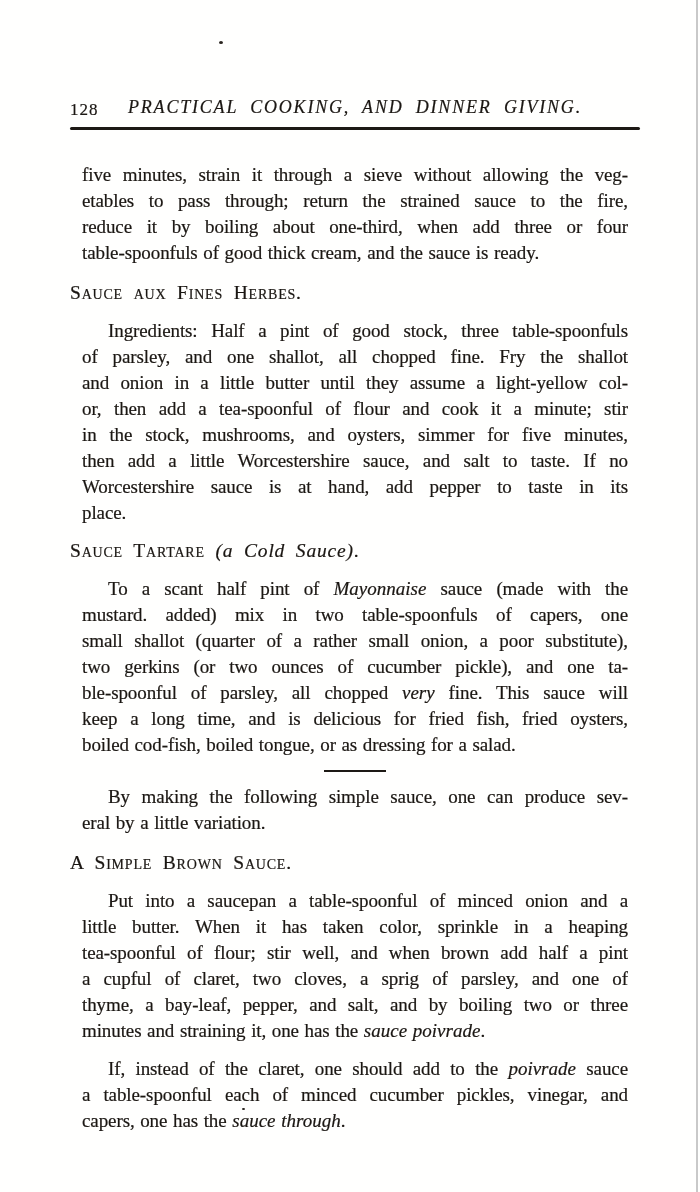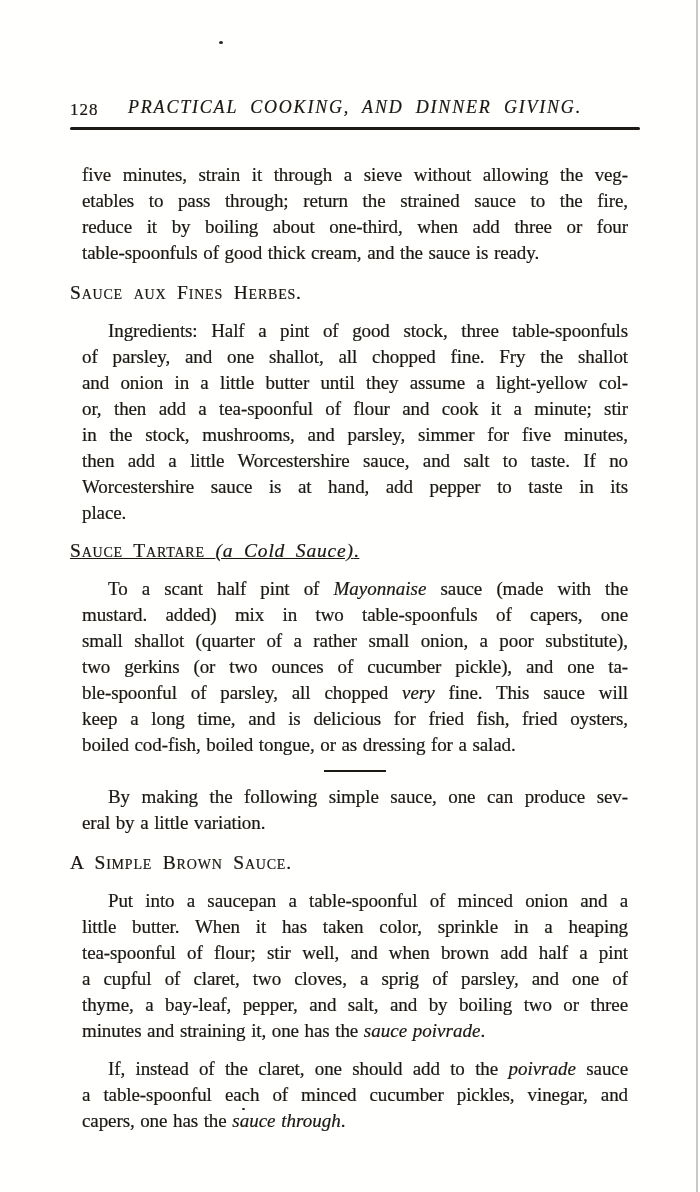--- a/index.html
+++ b/index.html
@@ -61,21 +61,21 @@
 
   .heading {
     text-align: left;
     font-variant: small-caps;
     font-variant-caps: small-caps;
     font-size: 19.5px; line-height: 26px;
     letter-spacing: 0.8px; word-spacing: 5px;
     margin: 14px 0 5px 0;
   }
   
-  .page-body > .heading:nth-child(4) { margin: 2px 0 3px 0; text-decoration: underline; }
+  .page-body > .heading:nth-child(4) { margin: 2px 0 3px 0; }
   .heading em { font-variant: normal; font-variant-caps: normal; font-style: italic; }
 
   .divider {
     width: 62px; height: 0;
     border-top: 2.6px solid #1d1915;
     margin: 5px auto 6px auto;
   }
 </style>
 </head>
 <body>
@@ -96,21 +96,21 @@
         <div class="line">etables to pass through; return the strained sauce to the fire,</div>
         <div class="line">reduce it by boiling about one-third, when add three or four</div>
         <div class="line para-end">table-spoonfuls of good thick cream, and the sauce is ready.</div>
       </div>
       <div class="heading">Sauce aux Fines Herbes.</div>
       <div class="paragraph">
         <div class="line indent">Ingredients: Half a pint of good stock, three table-spoonfuls</div>
         <div class="line">of parsley, and one shallot, all chopped fine. Fry the shallot</div>
         <div class="line">and onion in a little butter until they assume a light-yellow col-</div>
         <div class="line">or, then add a tea-spoonful of flour and cook it a minute; stir</div>
-        <div class="line">in the stock, mushrooms, and parsley, simmer for five minutes,</div>
+        <div class="line">in the stock, mushrooms, and oysters, simmer for five minutes,</div>
         <div class="line">then add a little Worcestershire sauce, and salt to taste. If no</div>
         <div class="line">Worcestershire sauce is at hand, add pepper to taste in its</div>
         <div class="line para-end">place.</div>
       </div>
       <div class="heading">Sauce Tartare <em>(a Cold Sauce)</em>.</div>
       <div class="paragraph">
         <div class="line indent">To a scant half pint of <em>Mayonnaise</em> sauce (made with the</div>
         <div class="line">mustard. added) mix in two table-spoonfuls of capers, one</div>
         <div class="line">small shallot (quarter of a rather small onion, a poor substitute),</div>
         <div class="line">two gerkins (or two ounces of cucumber pickle), and one ta-</div>

